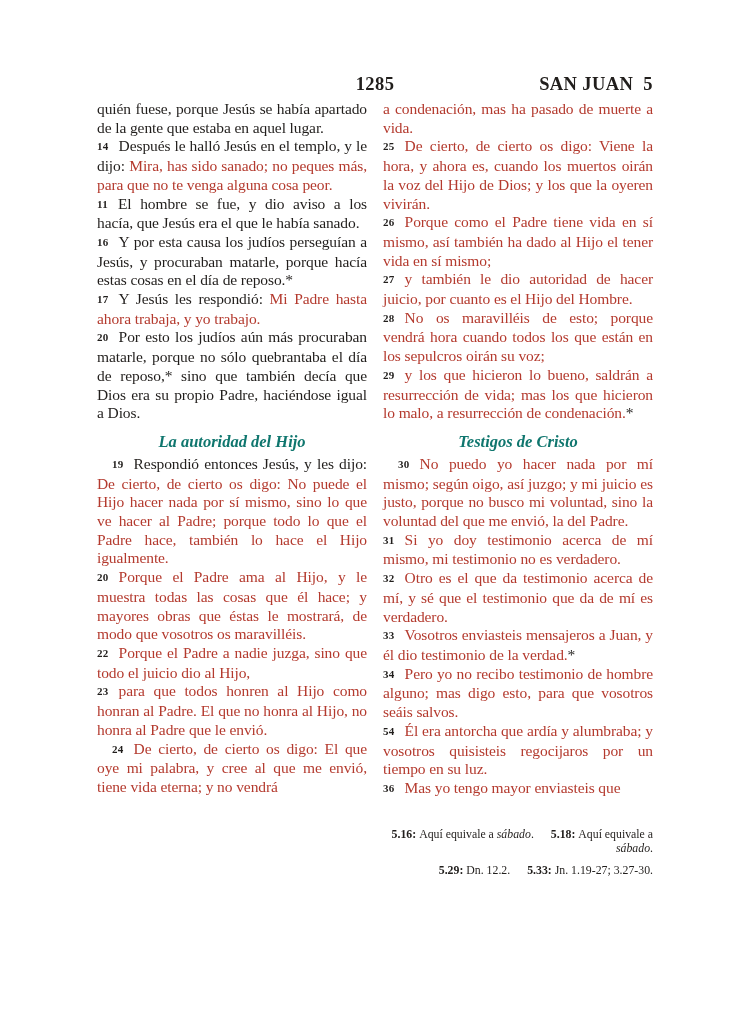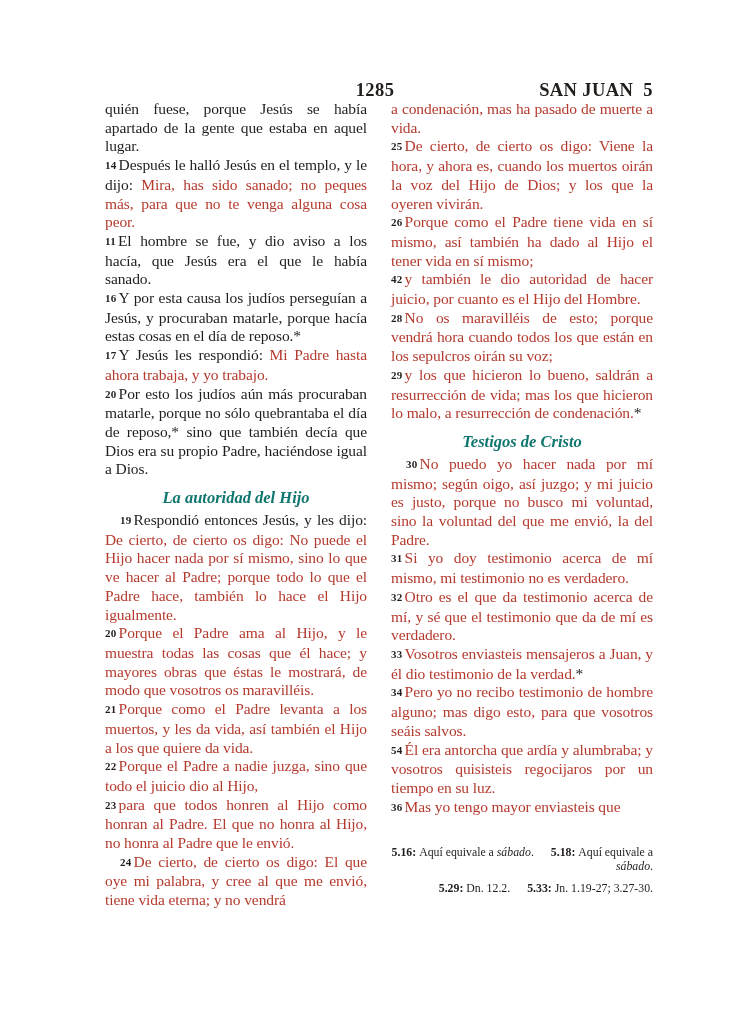--- a/index.html
+++ b/index.html
@@ -6,53 +6,53 @@
   .page{
     position:relative;
     width:740px;height:1024px;
     background:#ffffff;
     font-family:"Liberation Serif", serif;
     color:#211e1c;
     overflow:hidden;
   }
   .page-header{
     position:absolute;
-    top:80px;left:97px;width:556px;height:22px;
+    top:74px;left:97px;width:556px;height:22px;
   }
   .page-number{
     position:absolute;left:0;right:0;
     text-align:center;
     font-weight:bold;font-size:18.5px;letter-spacing:0.4px;
   }
   .book-title{
     position:absolute;right:0;top:0;
     font-weight:bold;font-size:18.5px;letter-spacing:0.4px;
     white-space:pre;
     text-align:right;
   }
   .content{
     position:absolute;
     top:100px;left:97px;width:556px;
     display:flex;gap:16px;
   }
-  .column{width:270px;margin-left:8px;}
+  .column{width:270px;}
   .verse{
     margin:0;
     text-align:justify;
     font-size:15.5px;
     line-height:18.7px;
     letter-spacing:-0.1px;
   }
   .verse.indent{text-indent:15px;}
   .vnum{
     font-weight:bold;
     font-size:11px;
     letter-spacing:0.3px;
     position:relative;top:-1px;
-    padding-right:2px;
+    padding-right:10px;
     color:#211e1c;
   }
   .seg-black{color:#211e1c;}
   .seg-red{color:var(--red,#b43a2e);}
   .section-heading{
     text-align:center;
     font-weight:bold;
     font-style:italic;
     font-size:16.5px;
     line-height:19px;
@@ -84,32 +84,31 @@
       <div>
           <p class="verse"><span class="seg-black">quién fuese, porque Jesús se había apartado de la gente que estaba en aquel lugar.</span></p>
           <p class="verse"><span class="vnum">14</span><span class="seg-black">Después le halló Jesús en el templo, y le dijo: </span><span class="seg-red">Mira, has sido sanado; no peques más, para que no te venga alguna cosa peor.</span></p>
           <p class="verse"><span class="vnum">11</span><span class="seg-black">El hombre se fue, y dio aviso a los hacía, que Jesús era el que le había sanado.</span></p>
           <p class="verse"><span class="vnum">16</span><span class="seg-black">Y por esta causa los judíos perseguían a Jesús, y procuraban matarle, porque hacía estas cosas en el día de reposo.</span><span class="seg-black">*</span></p>
           <p class="verse"><span class="vnum">17</span><span class="seg-black">Y Jesús les respondió: </span><span class="seg-red">Mi Padre hasta ahora trabaja, y yo trabajo.</span></p>
           <p class="verse"><span class="vnum">20</span><span class="seg-black">Por esto los judíos aún más procuraban matarle, porque no sólo quebrantaba el día de reposo,</span><span class="seg-black">*</span><span class="seg-black"> sino que también decía que Dios era su propio Padre, haciéndose igual a Dios.</span></p>
           <div class="section-heading">La autoridad del Hijo</div>
           <p class="verse indent"><span class="vnum">19</span><span class="seg-black">Respondió entonces Jesús, y les dijo: </span><span class="seg-red">De cierto, de cierto os digo: No puede el Hijo hacer nada por sí mismo, sino lo que ve hacer al Padre; porque todo lo que el Padre hace, también lo hace el Hijo igualmente.</span></p>
           <p class="verse"><span class="vnum">20</span><span class="seg-red">Porque el Padre ama al Hijo, y le muestra todas las cosas que él hace; y mayores obras que éstas le mostrará, de modo que vosotros os maravilléis.</span></p>
-          <p class="verse"><span class="vnum">21</span><span class="seg-red">Porque como el Padre levanta a los muertos, y les da vida, así también el Hijo a los que quiere da vida.</span></p>
           <p class="verse"><span class="vnum">22</span><span class="seg-red">Porque el Padre a nadie juzga, sino que todo el juicio dio al Hijo,</span></p>
           <p class="verse"><span class="vnum">23</span><span class="seg-red">para que todos honren al Hijo como honran al Padre. El que no honra al Hijo, no honra al Padre que le envió.</span></p>
           <p class="verse indent"><span class="vnum">24</span><span class="seg-red">De cierto, de cierto os digo: El que oye mi palabra, y cree al que me envió, tiene vida eterna; y no vendrá</span></p>
         </div>
     </div>
     <div class="column">
       <div>
           <p class="verse"><span class="seg-red">a condenación, mas ha pasado de muerte a vida.</span></p>
           <p class="verse"><span class="vnum">25</span><span class="seg-red">De cierto, de cierto os digo: Viene la hora, y ahora es, cuando los muertos oirán la voz del Hijo de Dios; y los que la oyeren vivirán.</span></p>
           <p class="verse"><span class="vnum">26</span><span class="seg-red">Porque como el Padre tiene vida en sí mismo, así también ha dado al Hijo el tener vida en sí mismo;</span></p>
-          <p class="verse"><span class="vnum">42</span><span class="seg-red">y también le dio autoridad de hacer juicio, por cuanto es el Hijo del Hombre.</span></p>
+          <p class="verse"><span class="vnum">27</span><span class="seg-red">y también le dio autoridad de hacer juicio, por cuanto es el Hijo del Hombre.</span></p>
           <p class="verse"><span class="vnum">28</span><span class="seg-red">No os maravilléis de esto; porque vendrá hora cuando todos los que están en los sepulcros oirán su voz;</span></p>
           <p class="verse"><span class="vnum">29</span><span class="seg-red">y los que hicieron lo bueno, saldrán a resurrección de vida; mas los que hicieron lo malo, a resurrección de condenación.</span><span class="seg-black">*</span></p>
           <div class="section-heading">Testigos de Cristo</div>
           <p class="verse indent"><span class="vnum">30</span><span class="seg-red">No puedo yo hacer nada por mí mismo; según oigo, así juzgo; y mi juicio es justo, porque no busco mi voluntad, sino la voluntad del que me envió, la del Padre.</span></p>
           <p class="verse"><span class="vnum">31</span><span class="seg-red">Si yo doy testimonio acerca de mí mismo, mi testimonio no es verdadero.</span></p>
           <p class="verse"><span class="vnum">32</span><span class="seg-red">Otro es el que da testimonio acerca de mí, y sé que el testimonio que da de mí es verdadero.</span></p>
           <p class="verse"><span class="vnum">33</span><span class="seg-red">Vosotros enviasteis mensajeros a Juan, y él dio testimonio de la verdad.</span><span class="seg-black">*</span></p>
           <p class="verse"><span class="vnum">34</span><span class="seg-red">Pero yo no recibo testimonio de hombre alguno; mas digo esto, para que vosotros seáis salvos.</span></p>
           <p class="verse"><span class="vnum">54</span><span class="seg-red">Él era antorcha que ardía y alumbraba; y vosotros quisisteis regocijaros por un tiempo en su luz.</span></p>
           <p class="verse"><span class="vnum">36</span><span class="seg-red">Mas yo tengo mayor enviasteis que</span></p>

